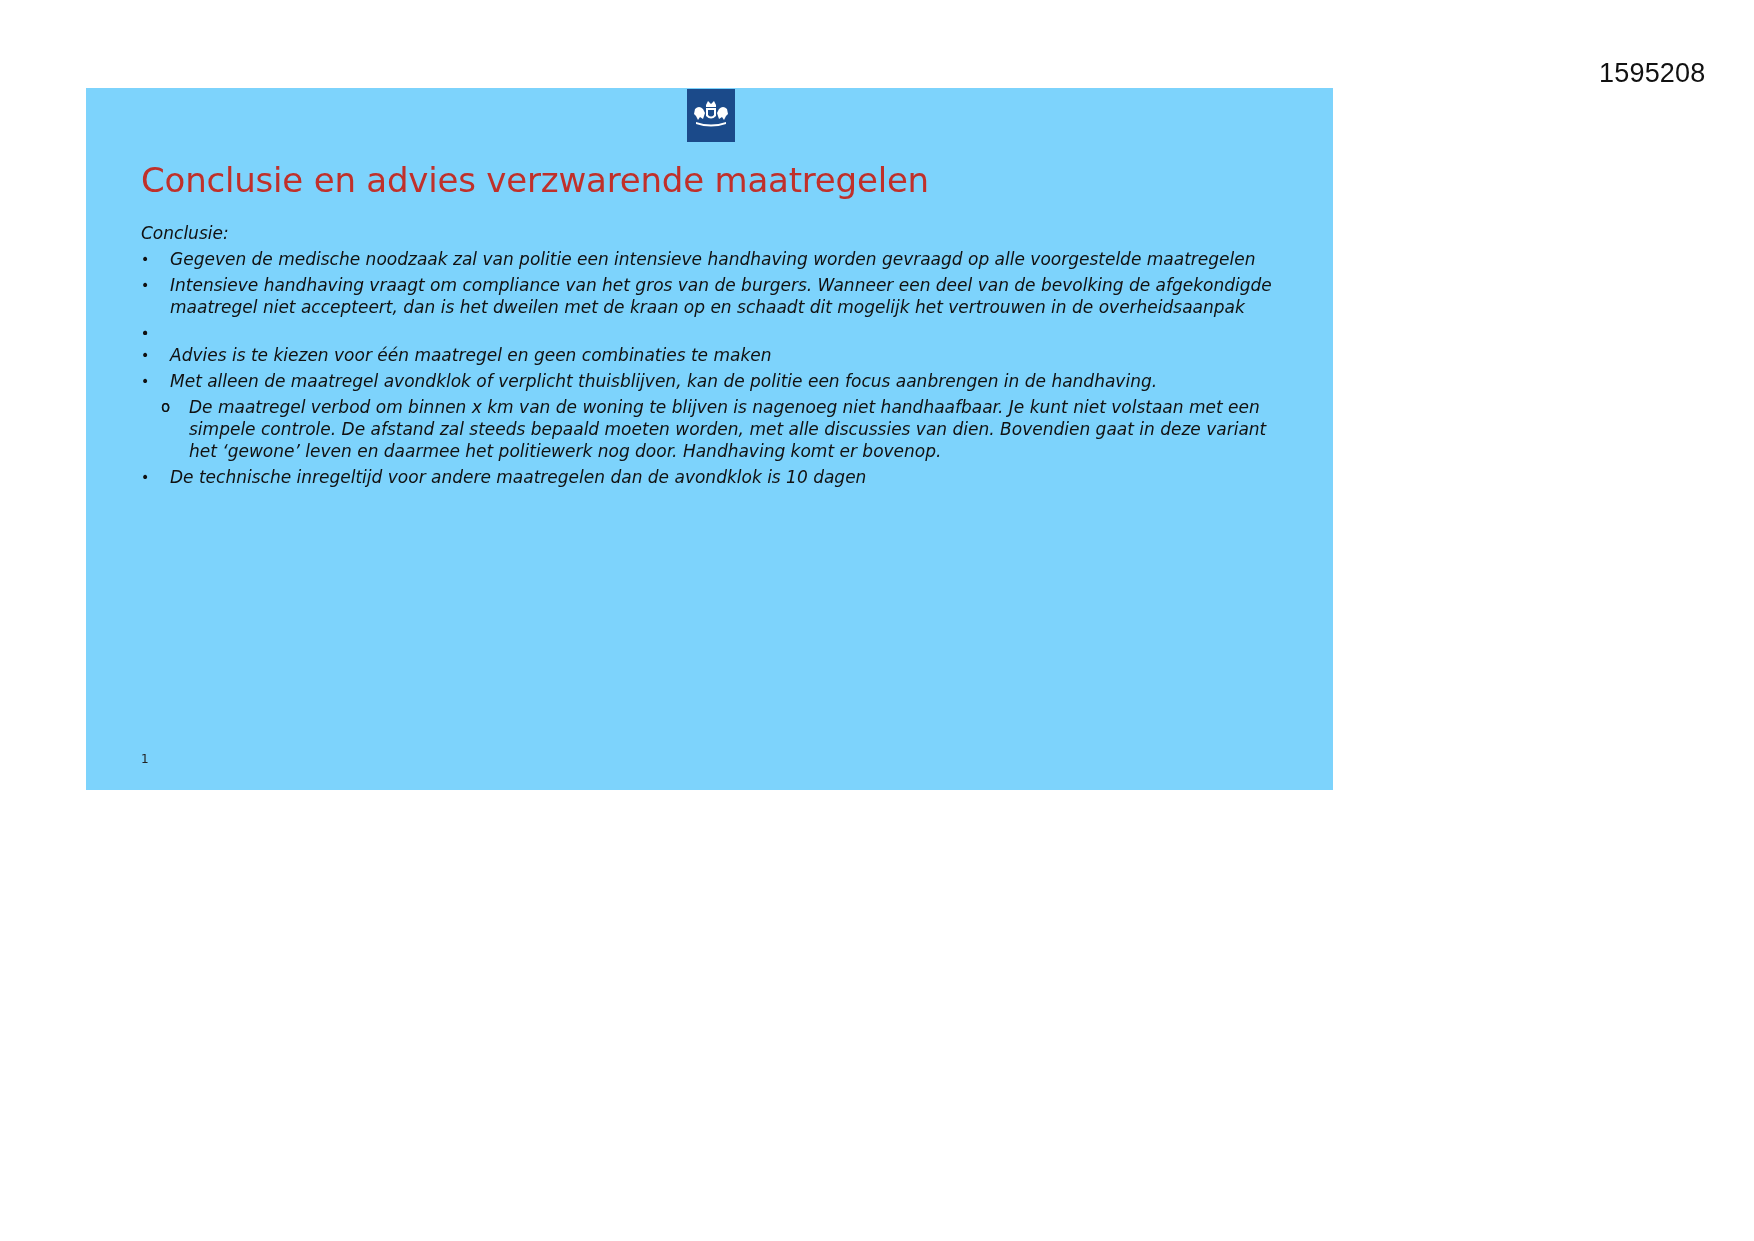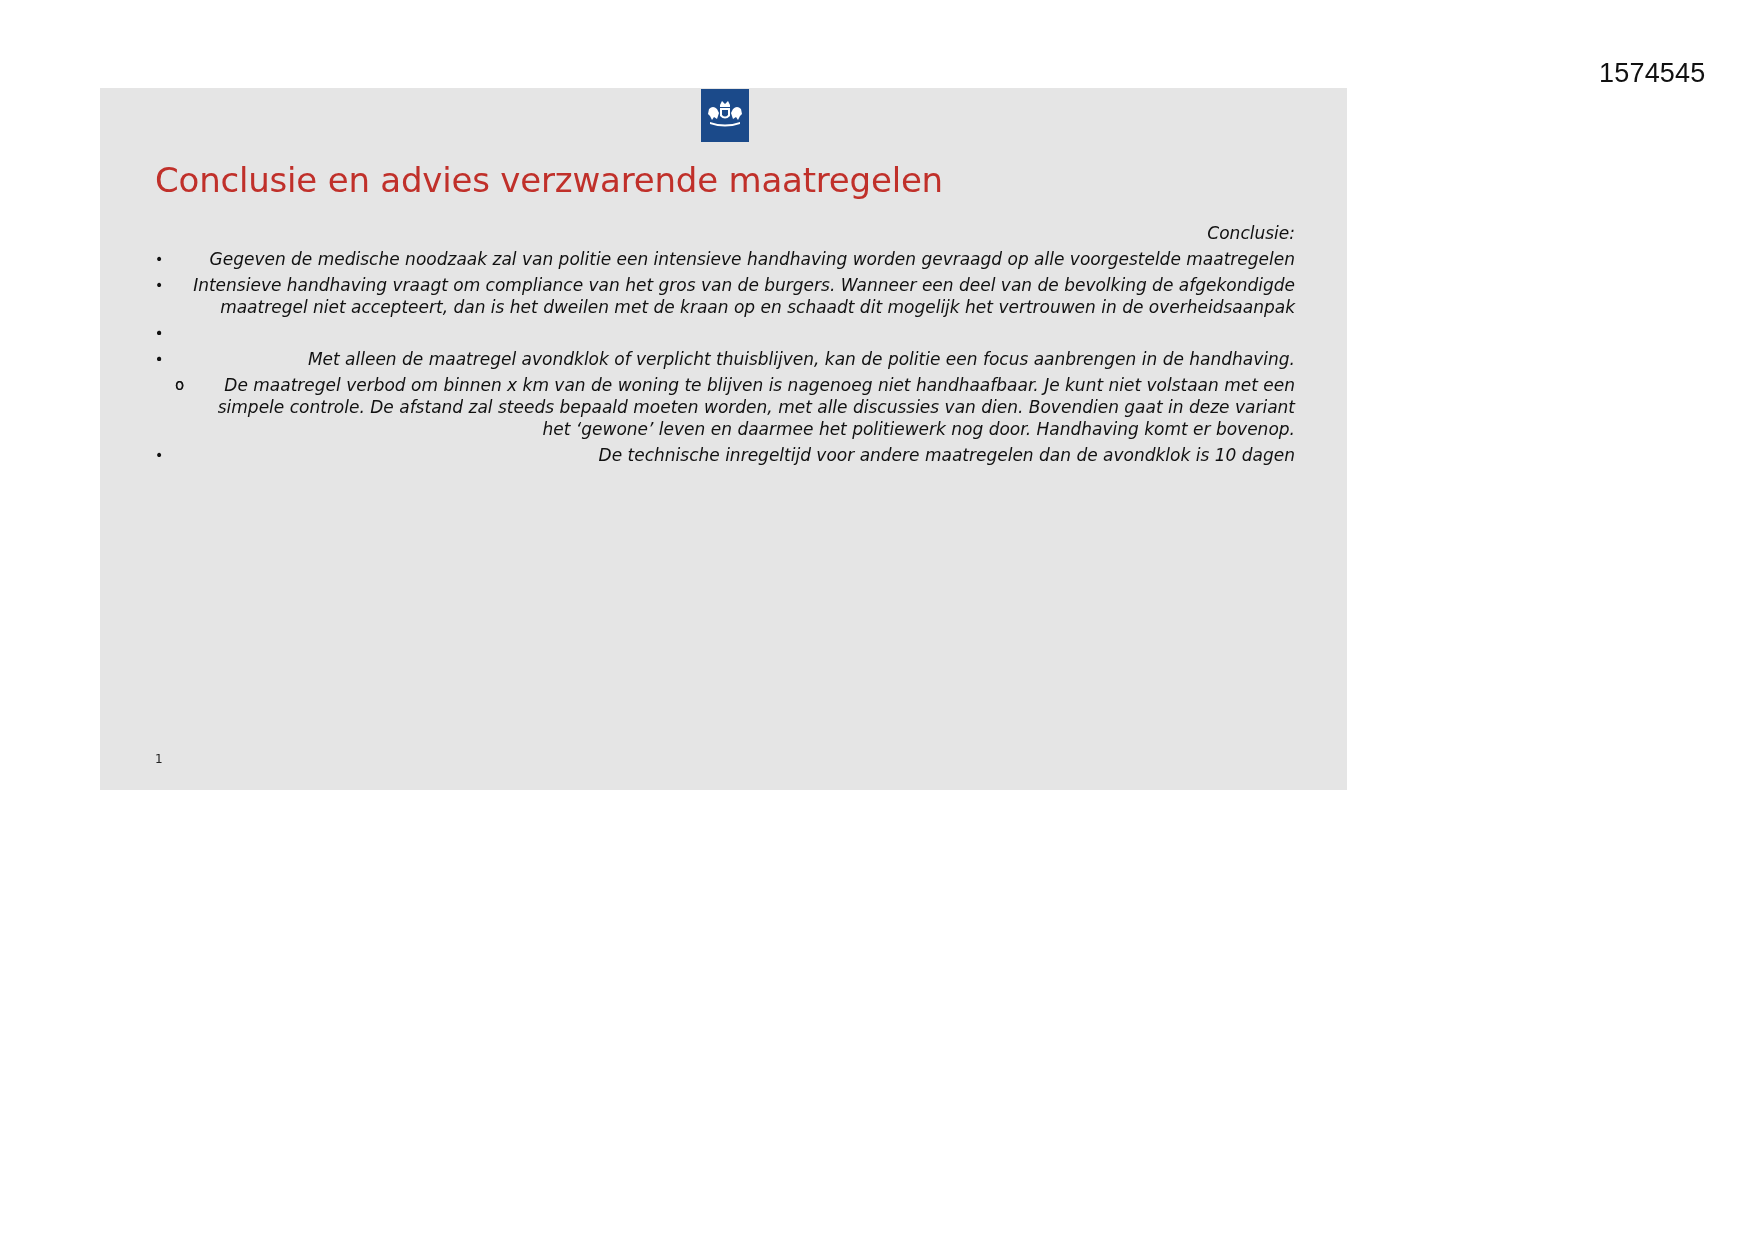--- a/index.html
+++ b/index.html
@@ -19,26 +19,25 @@
       position: absolute;
       left: 1599px;
       top: 58px;
       font-family: "Liberation Sans", sans-serif;
       font-size: 27px;
       color: #111111;
       letter-spacing: 0.2px;
     }
     .slide {
       position: absolute;
-      left: 100px;
+      left: 86px;
       top: 88px;
       width: 1247px;
       height: 702px;
-      background: #e5e5e5;
-      text-align: right;
+      background: #7dd3fc;
     }
     .logo {
       position: absolute;
       left: 601px;
       top: 1px;
       width: 48px;
       height: 53px;
       background: #1b4a8a;
     }
     .logo svg {
@@ -111,21 +110,21 @@
       left: 55px;
       top: 664px;
       font-style: normal;
       font-size: 12px;
       color: #222;
     }
   </style>
 </head>
 <body>
 
-<div class="doc-id">1574545</div>
+<div class="doc-id">1595208</div>
 
 <div class="slide">
 
   <div class="logo">
     <svg width="38" height="30" viewBox="0 0 38 30">
 
       <path d="M14 6 L16 2 L19 5 L22 2 L24 6 Z" fill="#ffffff"></path>
       <rect x="14" y="6" width="10" height="2" fill="#ffffff"></rect>
 
       <path d="M14 9 H24 V17 Q19 22 14 17 Z" fill="#ffffff"></path>
@@ -158,20 +157,21 @@
       <li>
         <span class="bullet">•</span>
       </li>
     </ul>
 
     <div class="gap"></div>
 
     <ul class="bullets">
       <li>
         <span class="bullet">•</span>
+        <span>Advies is te kiezen voor één maatregel en geen combinaties te maken</span>
       </li>
       <li>
         <span class="bullet">•</span>
         <span>Met alleen de maatregel avondklok of verplicht thuisblijven, kan de politie een focus aanbrengen in de handhaving.</span>
       </li>
     </ul>
     <ul class="sub">
       <li>
         <span class="bullet">o</span>
       </li>

